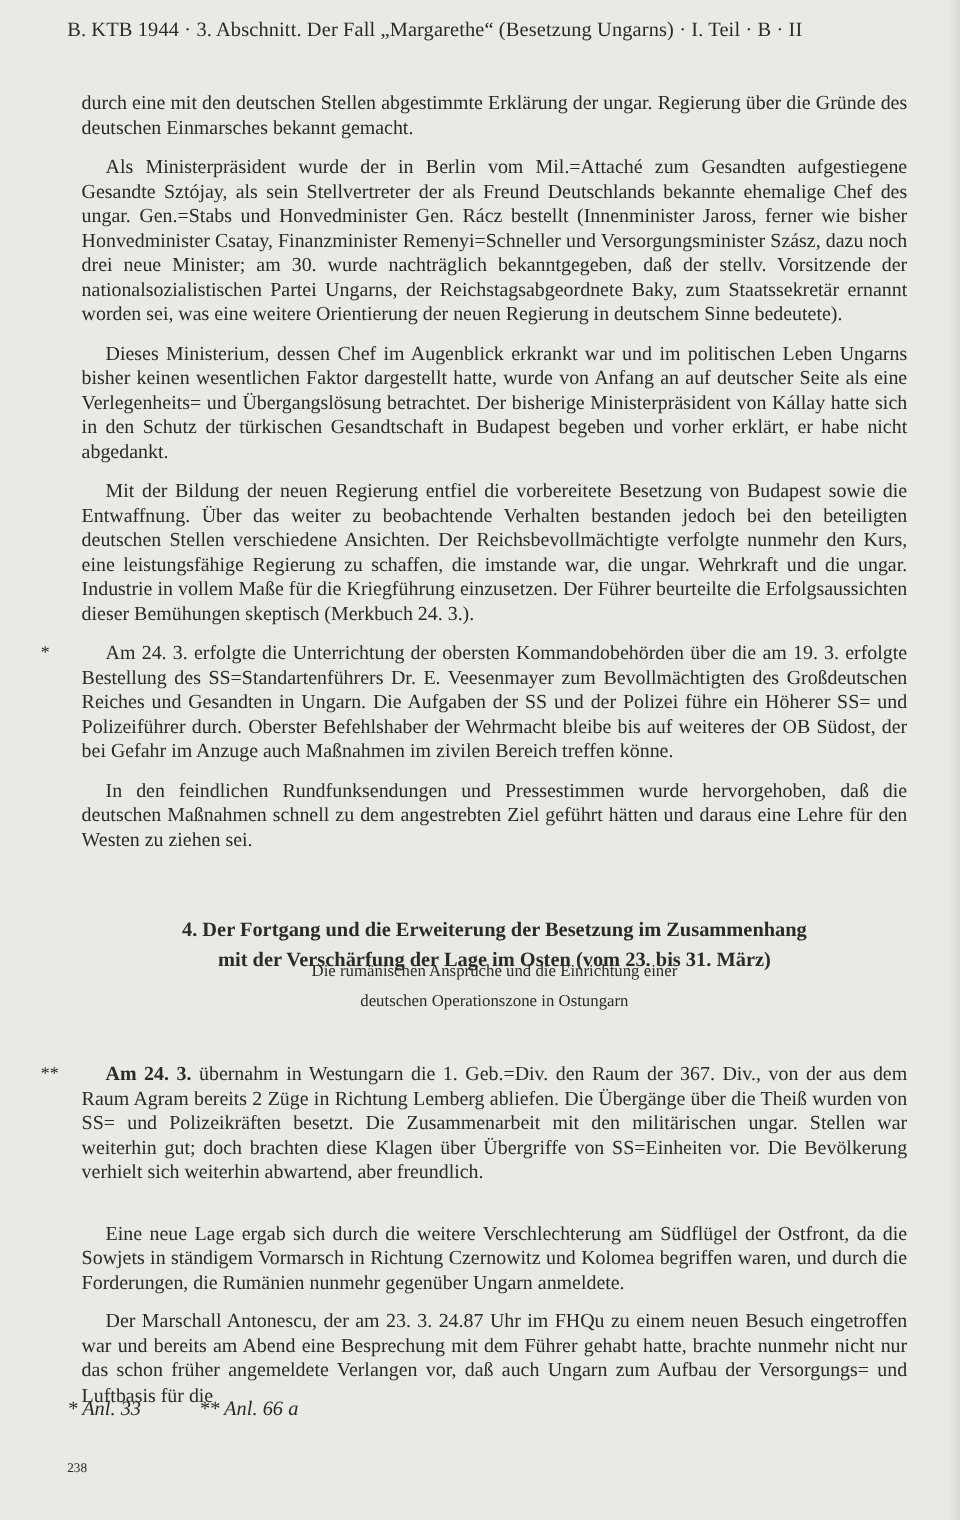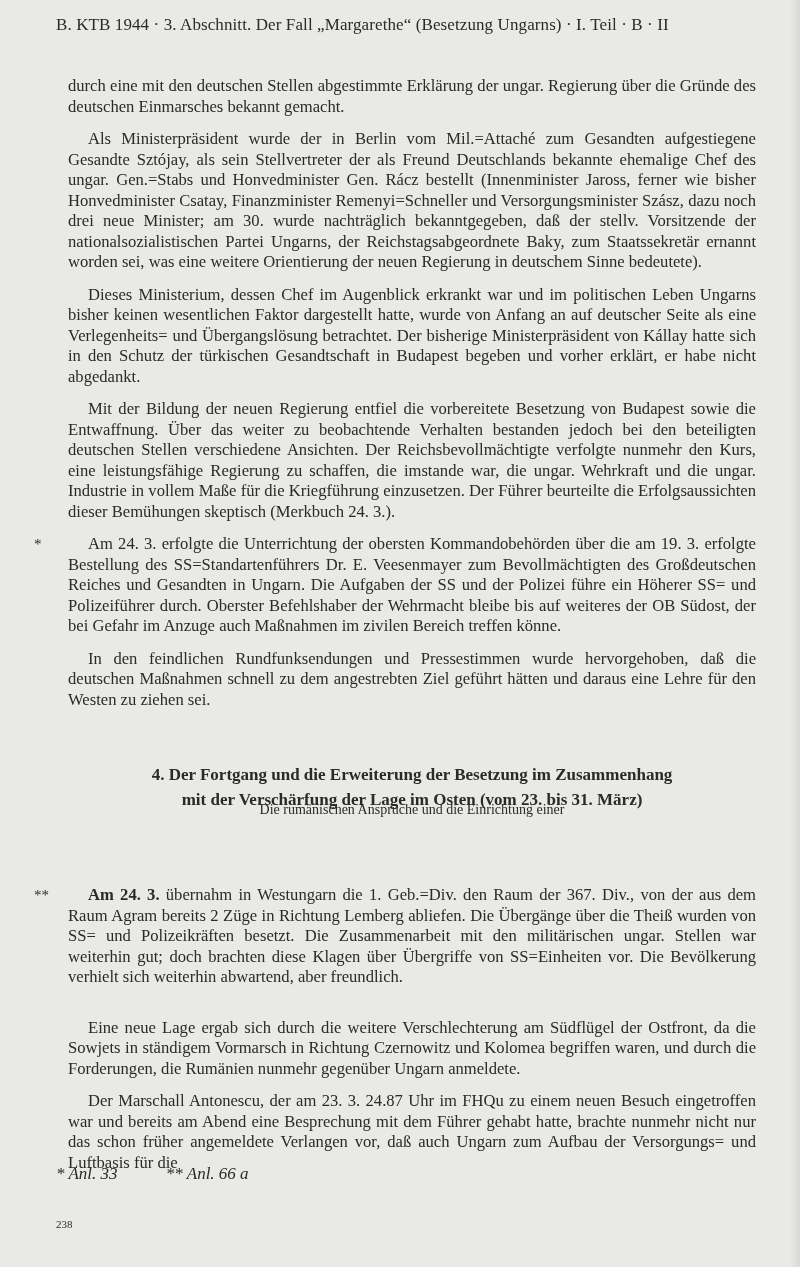--- a/index.html
+++ b/index.html
@@ -94,20 +94,21 @@
     </p>
   </div>
 
   <div class="heading">
     <span class="line">4. Der Fortgang und die Erweiterung der Besetzung im Zusammenhang</span>
     <span class="line">mit der Verschärfung der Lage im Osten (vom 23. bis 31. März)</span>
   </div>
 
   <div class="subheading">
     <span class="line">Die rumänischen Ansprüche und die Einrichtung einer</span>
+    <span class="line">deutschen Operationszone in Ostungarn</span>
   </div>
 
   <div class="text-block-2">
     <p class="para">
       <span class="marker">**</span>
       <b>Am 24. 3.</b><span> übernahm in Westungarn die 1. Geb.=Div. den Raum der 367. Div., von der aus dem Raum Agram bereits 2 Züge in Richtung Lemberg abliefen. Die Übergänge über die Theiß wurden von SS= und Polizeikräften besetzt. Die Zusammenarbeit mit den militärischen ungar. Stellen war weiterhin gut; doch brachten diese Klagen über Übergriffe von SS=Einheiten vor. Die Bevölkerung verhielt sich weiterhin abwartend, aber freundlich.</span>
     </p>
     <div class="gap"></div>
     <p class="para">
       <span>Eine neue Lage ergab sich durch die weitere Verschlechterung am Südflügel der Ostfront, da die Sowjets in ständigem Vormarsch in Richtung Czernowitz und Kolomea begriffen waren, und durch die Forderungen, die Rumänien nunmehr gegenüber Ungarn anmeldete.</span>

